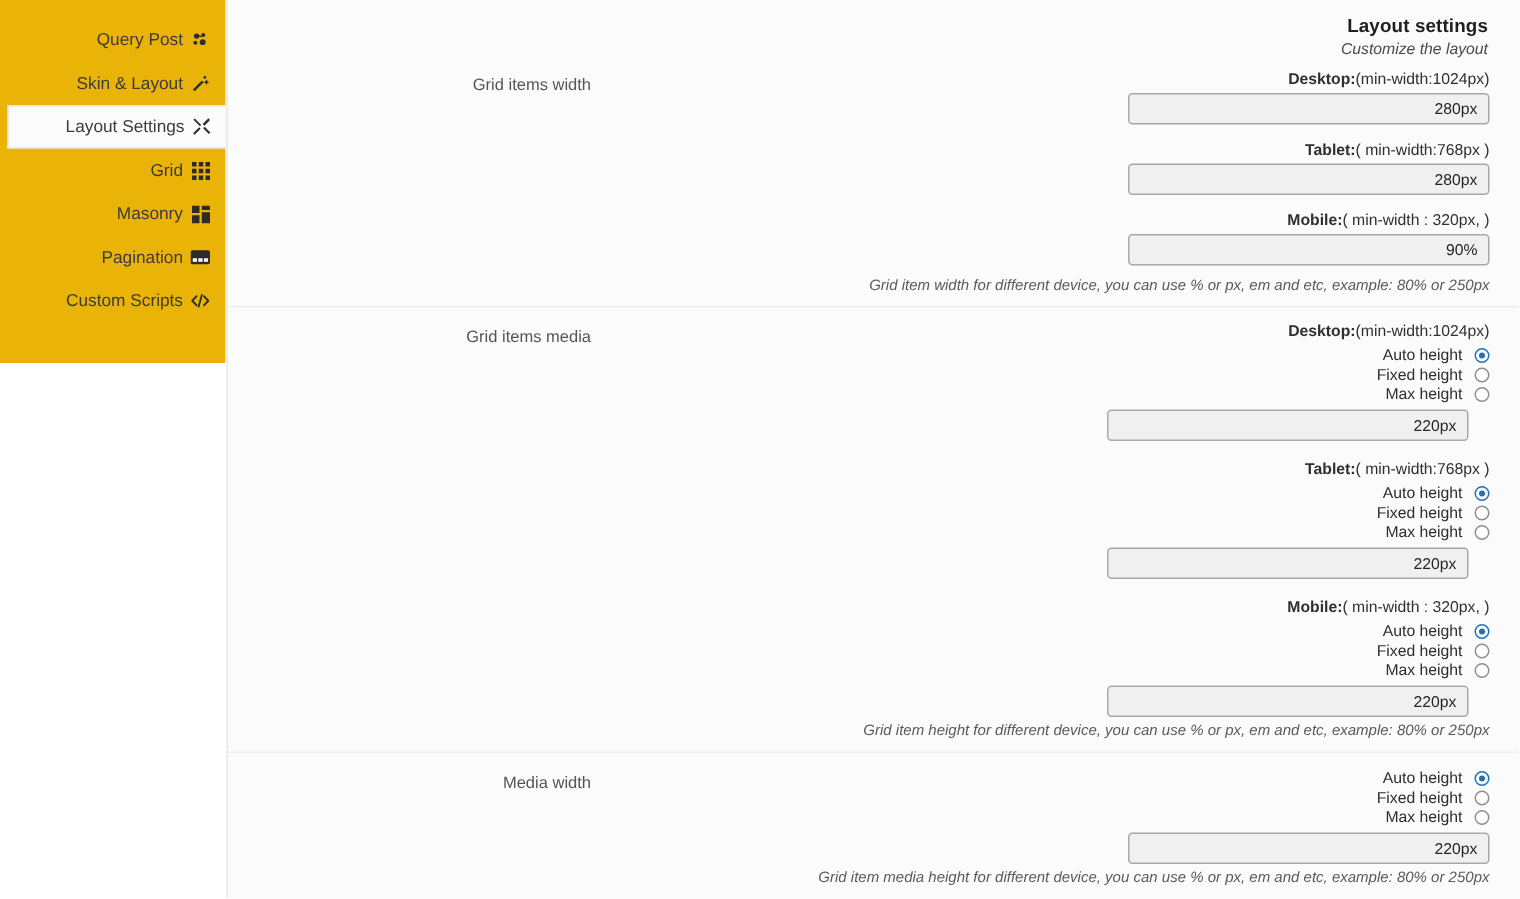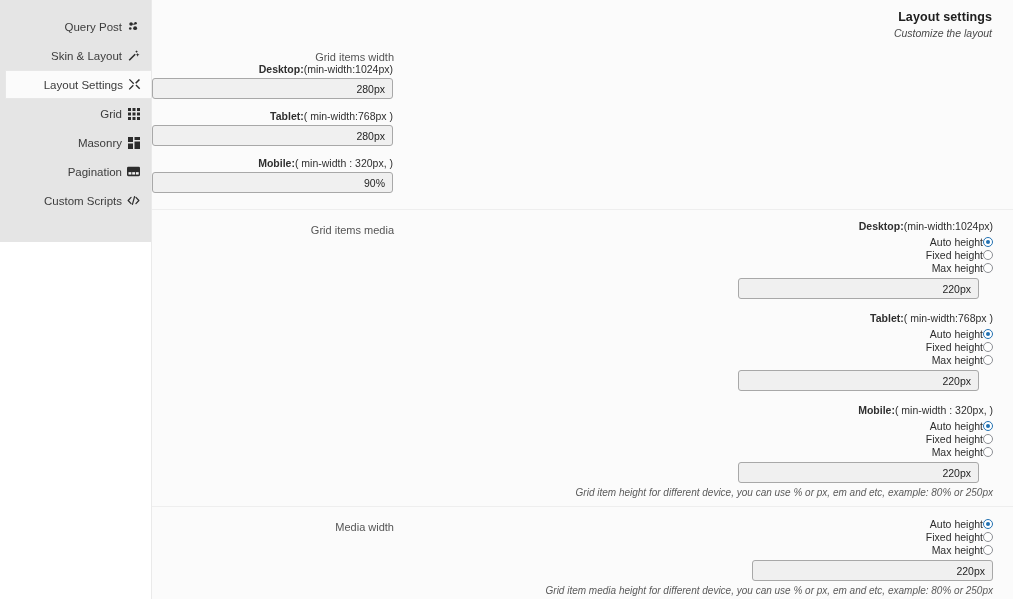--- a/index.html
+++ b/index.html
@@ -14,21 +14,21 @@
     position: relative;
     width: 1013px; height: 599px;
     background: #ffffff;
     display: flex;
   }
 
   
   #sidebar {
     width: 151px;
     flex: 0 0 151px;
-    background: #e5e5e5;
+    background: #eab308;
     position: relative;
     padding-top: 12px;
     height: 242px;
     border-right: 1px solid #e4e4e4;
   }
   .nav-item {
     height: 29px;
     display: flex;
     align-items: center;
     justify-content: flex-end;
@@ -83,21 +83,21 @@
     color: #4a4a4a;
     margin-top: 3px;
   }
 
   .section {
     display: flex;
     align-items: flex-start;
     border-top: 1px solid #eeeeee;
     padding: 10px 0 8px 0;
   }
-  .section.first { border-top: none; padding-top: 0; flex-direction: column; }
+  .section.first { border-top: none; padding-top: 0; }
 
   .section-label {
     flex: 0 0 auto;
     width: 242px;
     text-align: right;
     font-size: 11px;
     color: #555555;
     padding-top: 4px;
     padding-right: 0;
   }
@@ -142,21 +142,21 @@
     color: #5a5a5a;
     text-align: right;
     margin-top: 4px;
     white-space: nowrap;
   }
 
   .radio-row {
     display: flex;
     align-items: center;
     justify-content: flex-end;
-    gap: 0;
+    gap: 8px;
     font-size: 10.5px;
     color: #2d2d2d;
     height: 13px;
     margin-bottom: 0px;
     cursor: pointer;
   }
   .radio-dot {
     width: 10px; height: 10px;
     border-radius: 50%;
     border: 1px solid #8c8f94;
@@ -303,20 +303,21 @@
           <input class="txtfield w-wide" type="text" value="280px" style="">
         </div>
 
         <div class="field-group tight">
           <div class="device-label">
             <b>Mobile:</b><span>( min-width : 320px, )</span>
           </div>
           <input class="txtfield w-wide" type="text" value="90%" style="">
         </div>
 
+        <div class="helper">Grid item width for different device, you can use % or px, em and etc, example: 80% or 250px</div>
       </div>
     </div>
 
     <div class="section">
       <div class="section-label">Grid items media</div>
       <div class="section-fields">
 
         <div class="hgroup">
           <div class="device-label">
             <b>Desktop:</b><span>(min-width:1024px)</span>

